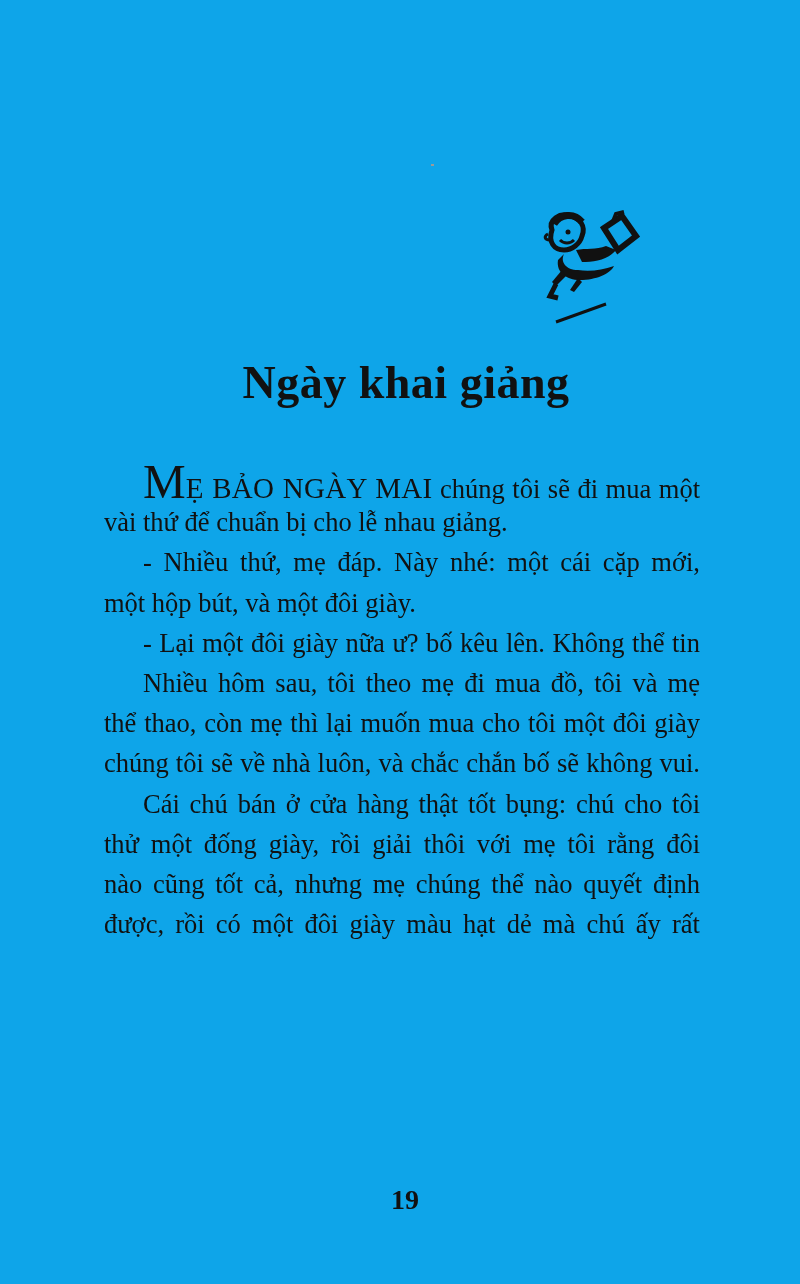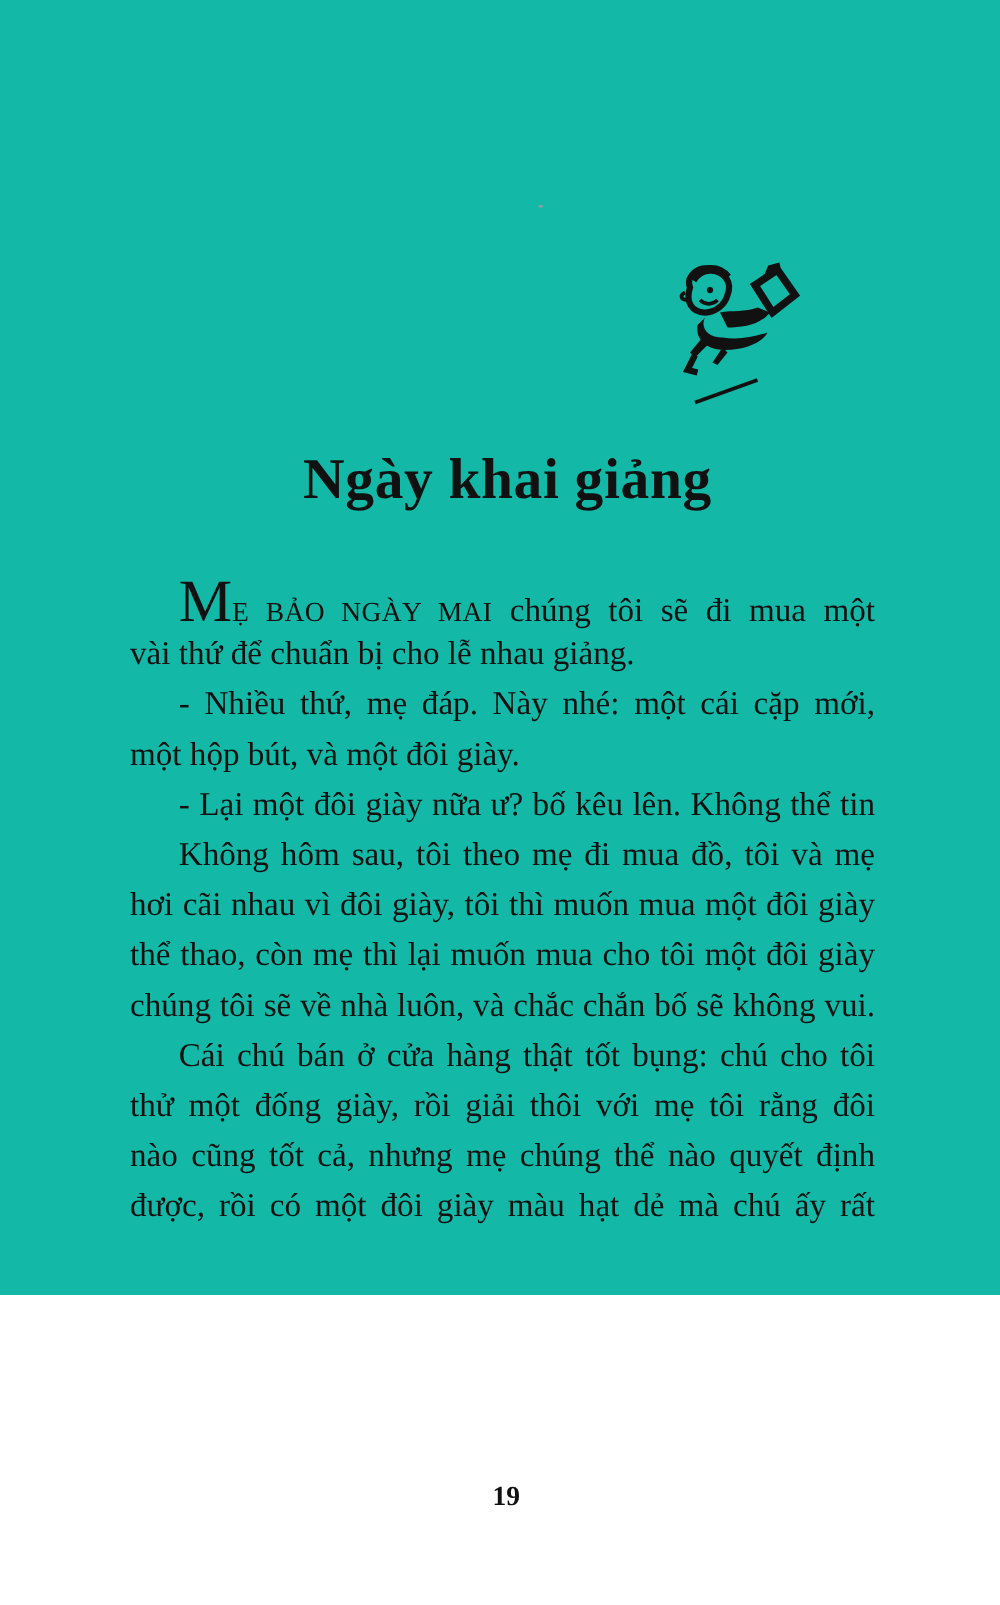--- a/index.html
+++ b/index.html
@@ -11,22 +11,22 @@
       width: 800px;
       height: 1284px;
       position: relative;
       overflow: hidden;
       font-family: "Liberation Serif", "DejaVu Serif", serif;
       color: #111111;
     }
     .page {
       position: absolute;
       left: 0; top: 0;
-      width: 800px; height: 1036px;
-      background: #14b8a6;
+      width: 800px; height: 1284px;
+      background: #0ea5e9;
     }
     .speck {
       position: absolute;
       left: 431px; top: 164px;
       width: 3px; height: 2px;
       background: #9a9a9a;
     }
     .illustration {
       position: absolute;
       left: 530px;
@@ -67,30 +67,30 @@
     }
     .line.indent {
       padding-left: 39px;
     }
     .dropcap {
       font-size: 48px;
       line-height: 40px;
       vertical-align: baseline;
     }
     .smallcaps {
-      font-size: 22px;
+      font-size: 29px;
       letter-spacing: 0.3px;
     }
     .page-number {
       position: absolute;
       left: 0;
       width: 800px;
       top: 1184px;
       text-align: center;
-      font-size: 22px;
+      font-size: 28px;
       font-weight: bold;
       color: #111;
       padding-left: 10px;
       box-sizing: border-box;
     }
   </style>
 </head>
 <body>
 
 <div class="page">
@@ -119,22 +119,21 @@
   </svg>
 
   <h1 class="chapter-title">Ngày khai giảng</h1>
 
   <div class="body-text">
     <span class="line justify indent"><span class="dropcap">M</span><span class="smallcaps">Ẹ BẢO NGÀY MAI</span><span> chúng tôi sẽ đi mua một</span></span>
     <span class="line">vài thứ để chuẩn bị cho lễ nhau giảng.</span>
     <span class="line justify indent">- Nhiều thứ, mẹ đáp. Này nhé: một cái cặp mới,</span>
     <span class="line">một hộp bút, và một đôi giày.</span>
     <span class="line justify indent">- Lại một đôi giày nữa ư? bố kêu lên. Không thể tin</span>
-    <span class="line justify indent">Không hôm sau, tôi theo mẹ đi mua đồ, tôi và mẹ</span>
-    <span class="line justify">hơi cãi nhau vì đôi giày, tôi thì muốn mua một đôi giày</span>
+    <span class="line justify indent">Nhiều hôm sau, tôi theo mẹ đi mua đồ, tôi và mẹ</span>
     <span class="line justify">thể thao, còn mẹ thì lại muốn mua cho tôi một đôi giày</span>
     <span class="line justify">chúng tôi sẽ về nhà luôn, và chắc chắn bố sẽ không vui.</span>
     <span class="line justify indent">Cái chú bán ở cửa hàng thật tốt bụng: chú cho tôi</span>
     <span class="line justify">thử một đống giày, rồi giải thôi với mẹ tôi rằng đôi</span>
     <span class="line justify">nào cũng tốt cả, nhưng mẹ chúng thể nào quyết định</span>
     <span class="line justify">được, rồi có một đôi giày màu hạt dẻ mà chú ấy rất</span>
   </div>
 
   <div class="page-number">19</div>
 

